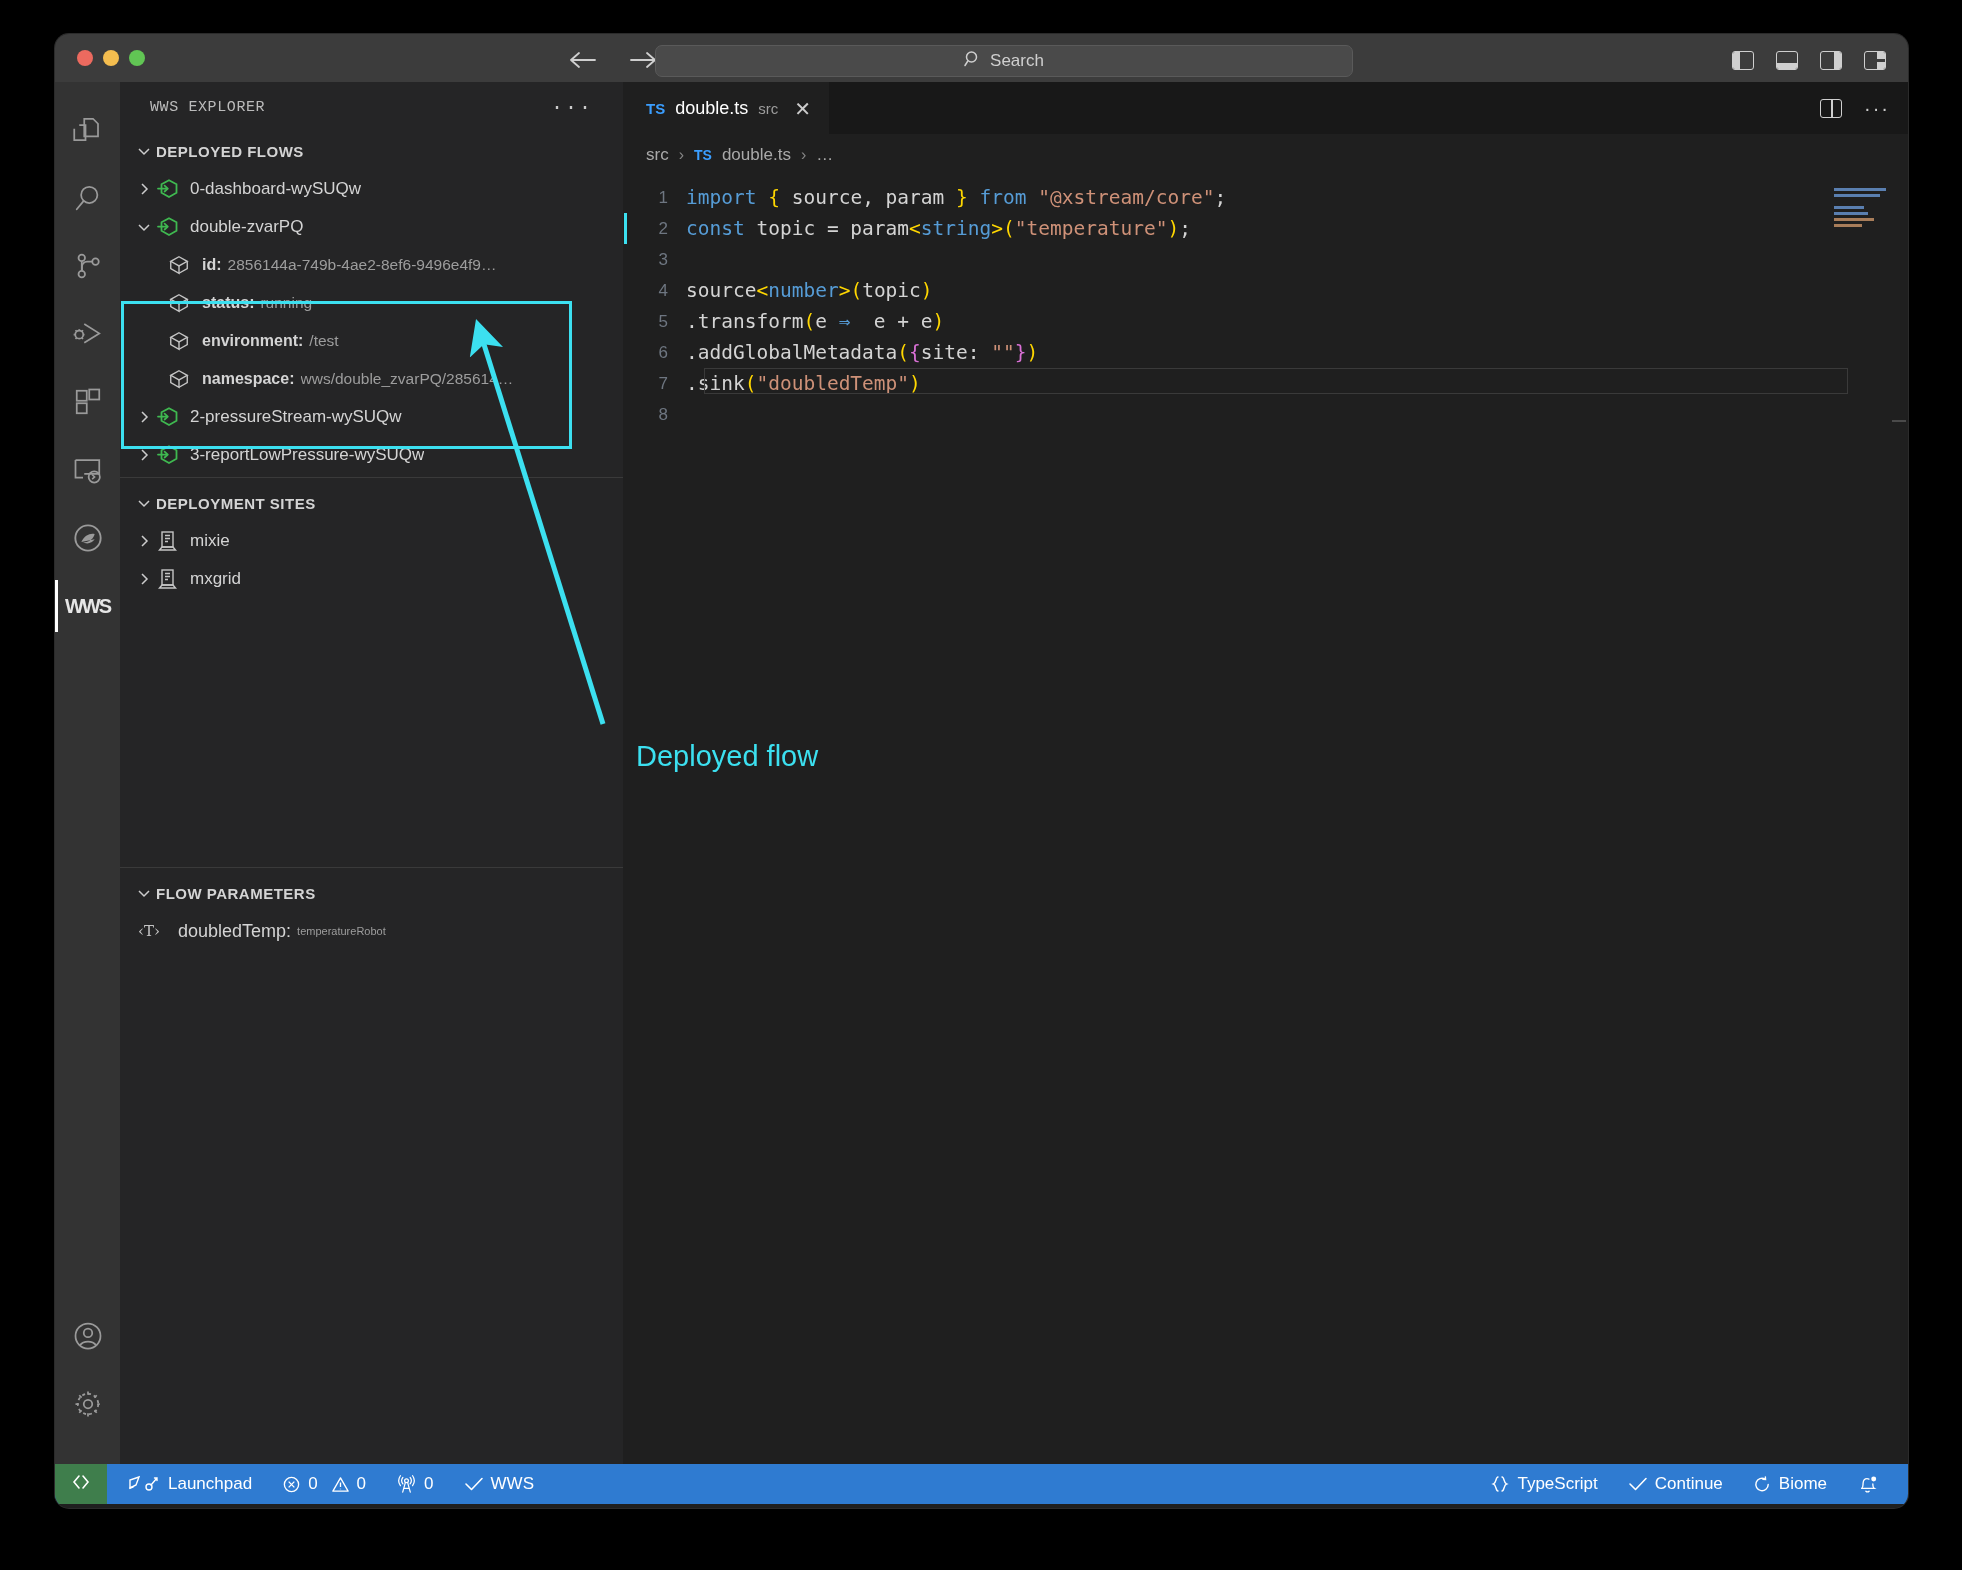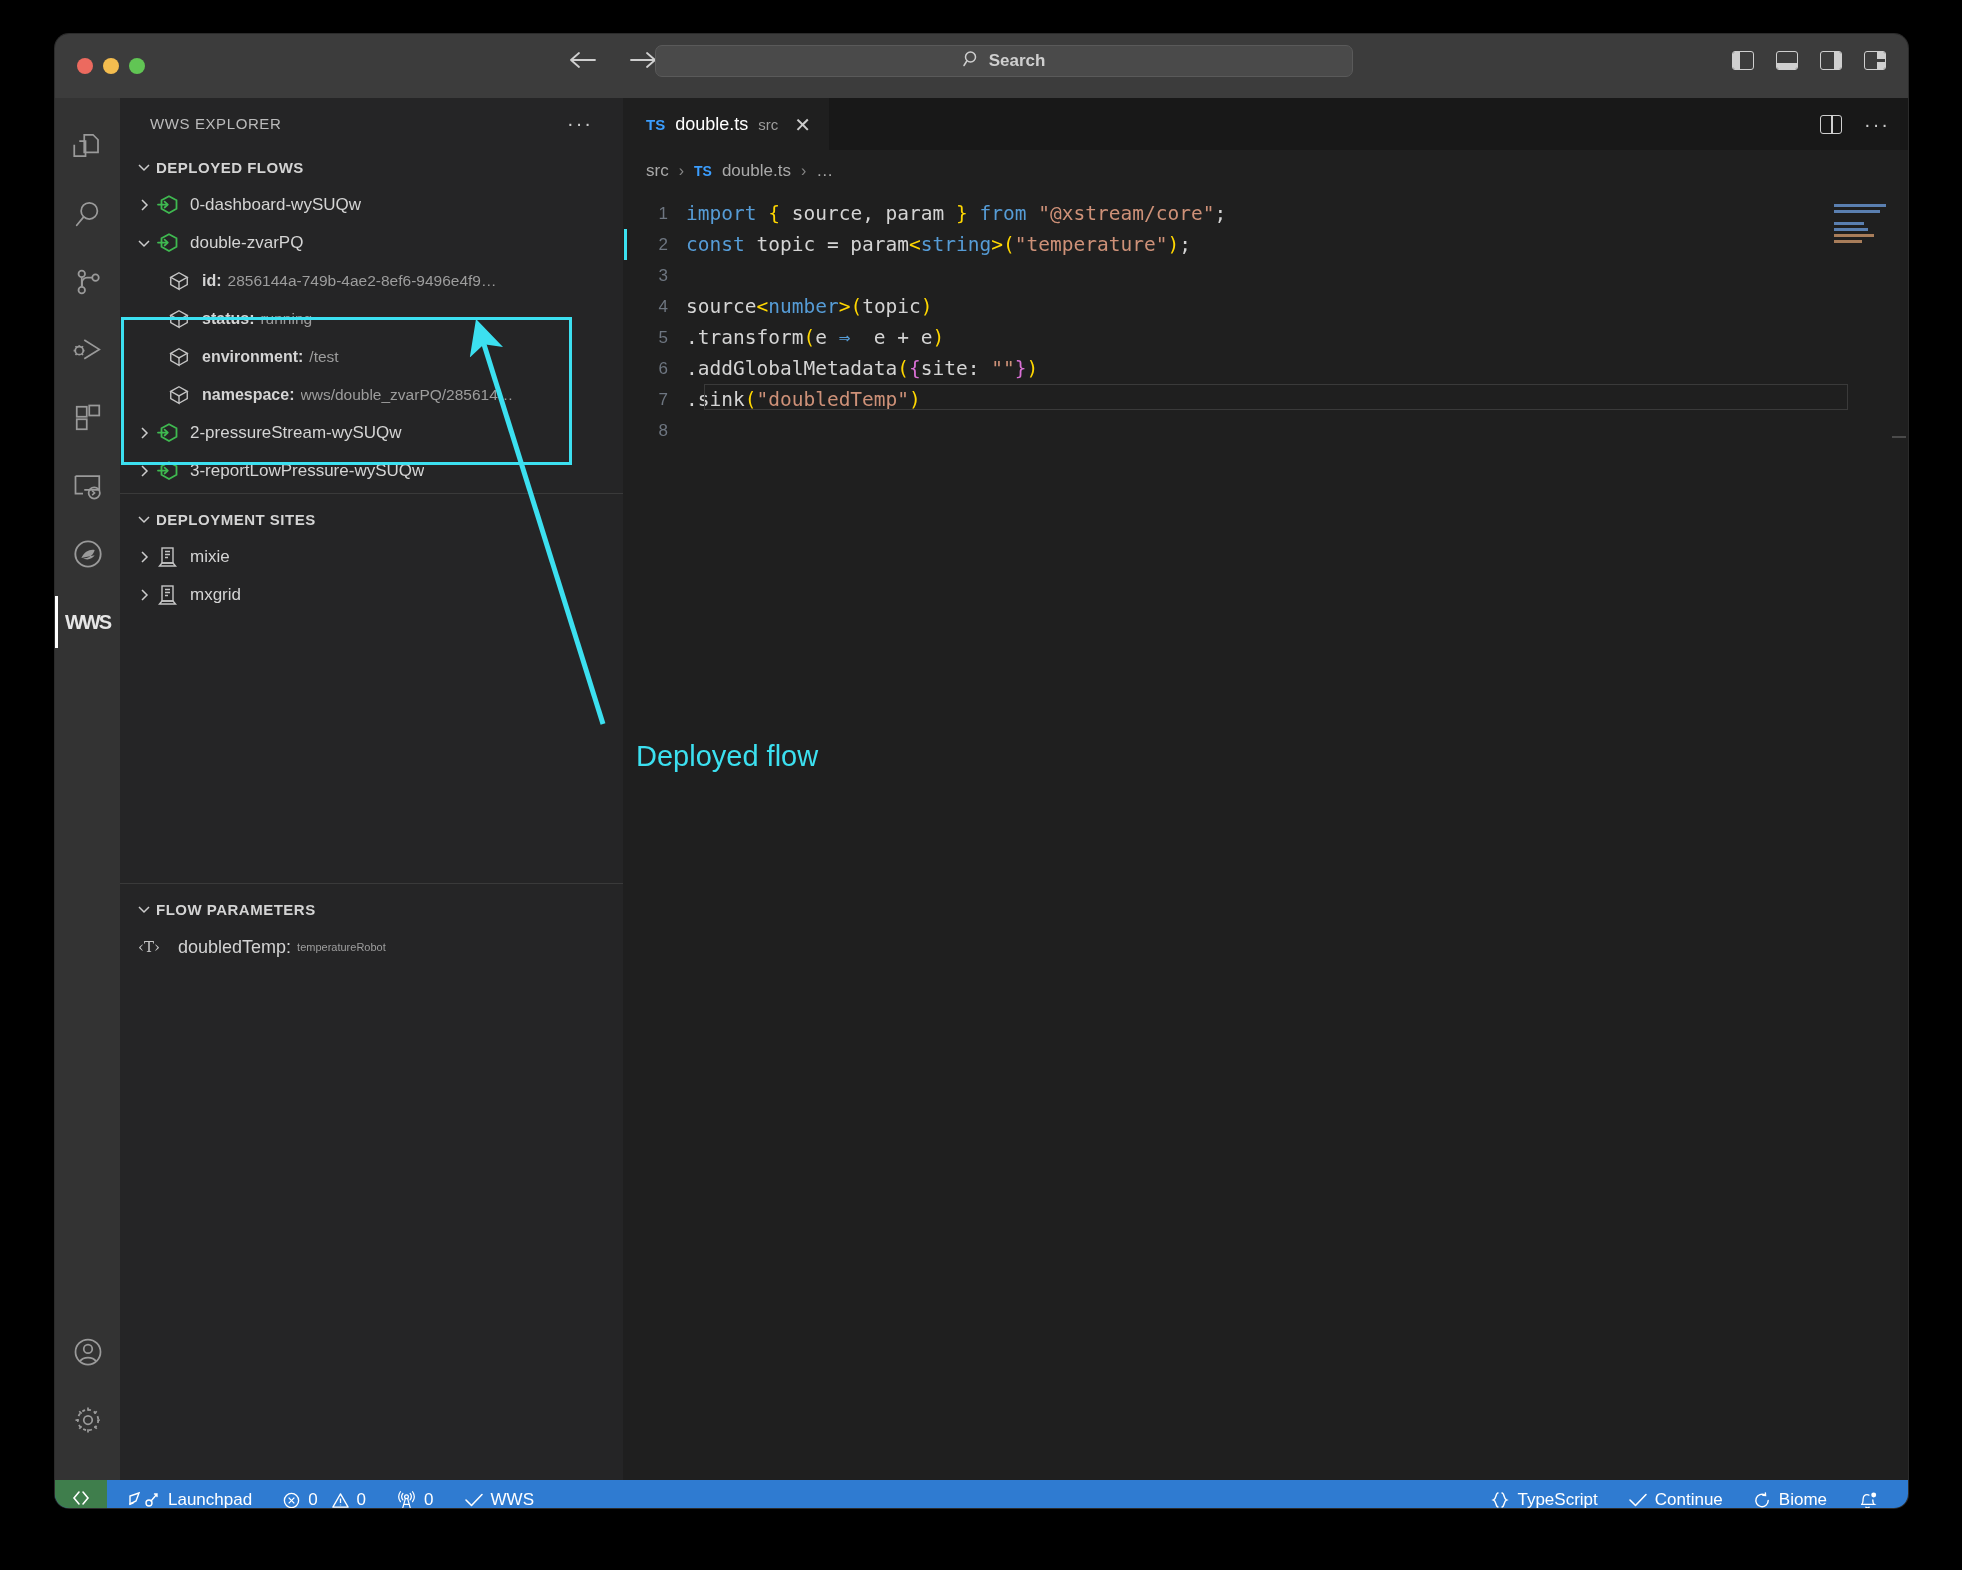--- a/index.html
+++ b/index.html
@@ -16,25 +16,24 @@
     width: 1853px; height: 1474px;
     background: #1f1f1f;
     border-radius: 14px;
     overflow: hidden;
     box-shadow: 0 0 0 1px #2b2b2b;
   }
 
   
   #titlebar {
     position: relative;
-    height: 64px;
+    height: 48px;
     background: #3c3c3c;
     display: flex;
     align-items: center;
-    font-weight: bold;
   }
   .traffic { display: flex; gap: 10px; margin-left: 22px; }
   .tl { width: 16px; height: 16px; border-radius: 50%; }
   .tl.red    { background: #ec6a5f; }
   .tl.yellow { background: #f4bd4f; }
   .tl.green  { background: #61c554; }
 
   .navbtns {
     position: absolute; left: 512px; top: 0; height: 52px;
     display: flex; align-items: center; gap: 32px;
@@ -97,20 +96,21 @@
     width: 504px; background: #252526;
     display: flex; flex-direction: column;
     border-right: 1px solid #1f1f1f;
     position: relative;
   }
   .sb-title {
     height: 50px; display: flex; align-items: center;
     padding: 0 14px 0 30px;
     font-size: 15px; letter-spacing: .6px; color: #bbbbbb;
     justify-content: space-between;
+    font-family: Liberation Mono, monospace;
   }
   .sb-title .dots { color: #cccccc; font-size: 20px; letter-spacing: 2px; padding-right: 16px;}
 
   .section-head {
     height: 38px; display: flex; align-items: center;
     font-size: 15px; font-weight: bold; color: #d4d4d4;
     letter-spacing: .5px; padding-left: 12px;
   }
   .twisty {
     width: 24px; display: inline-flex; justify-content: center; align-items: center;

